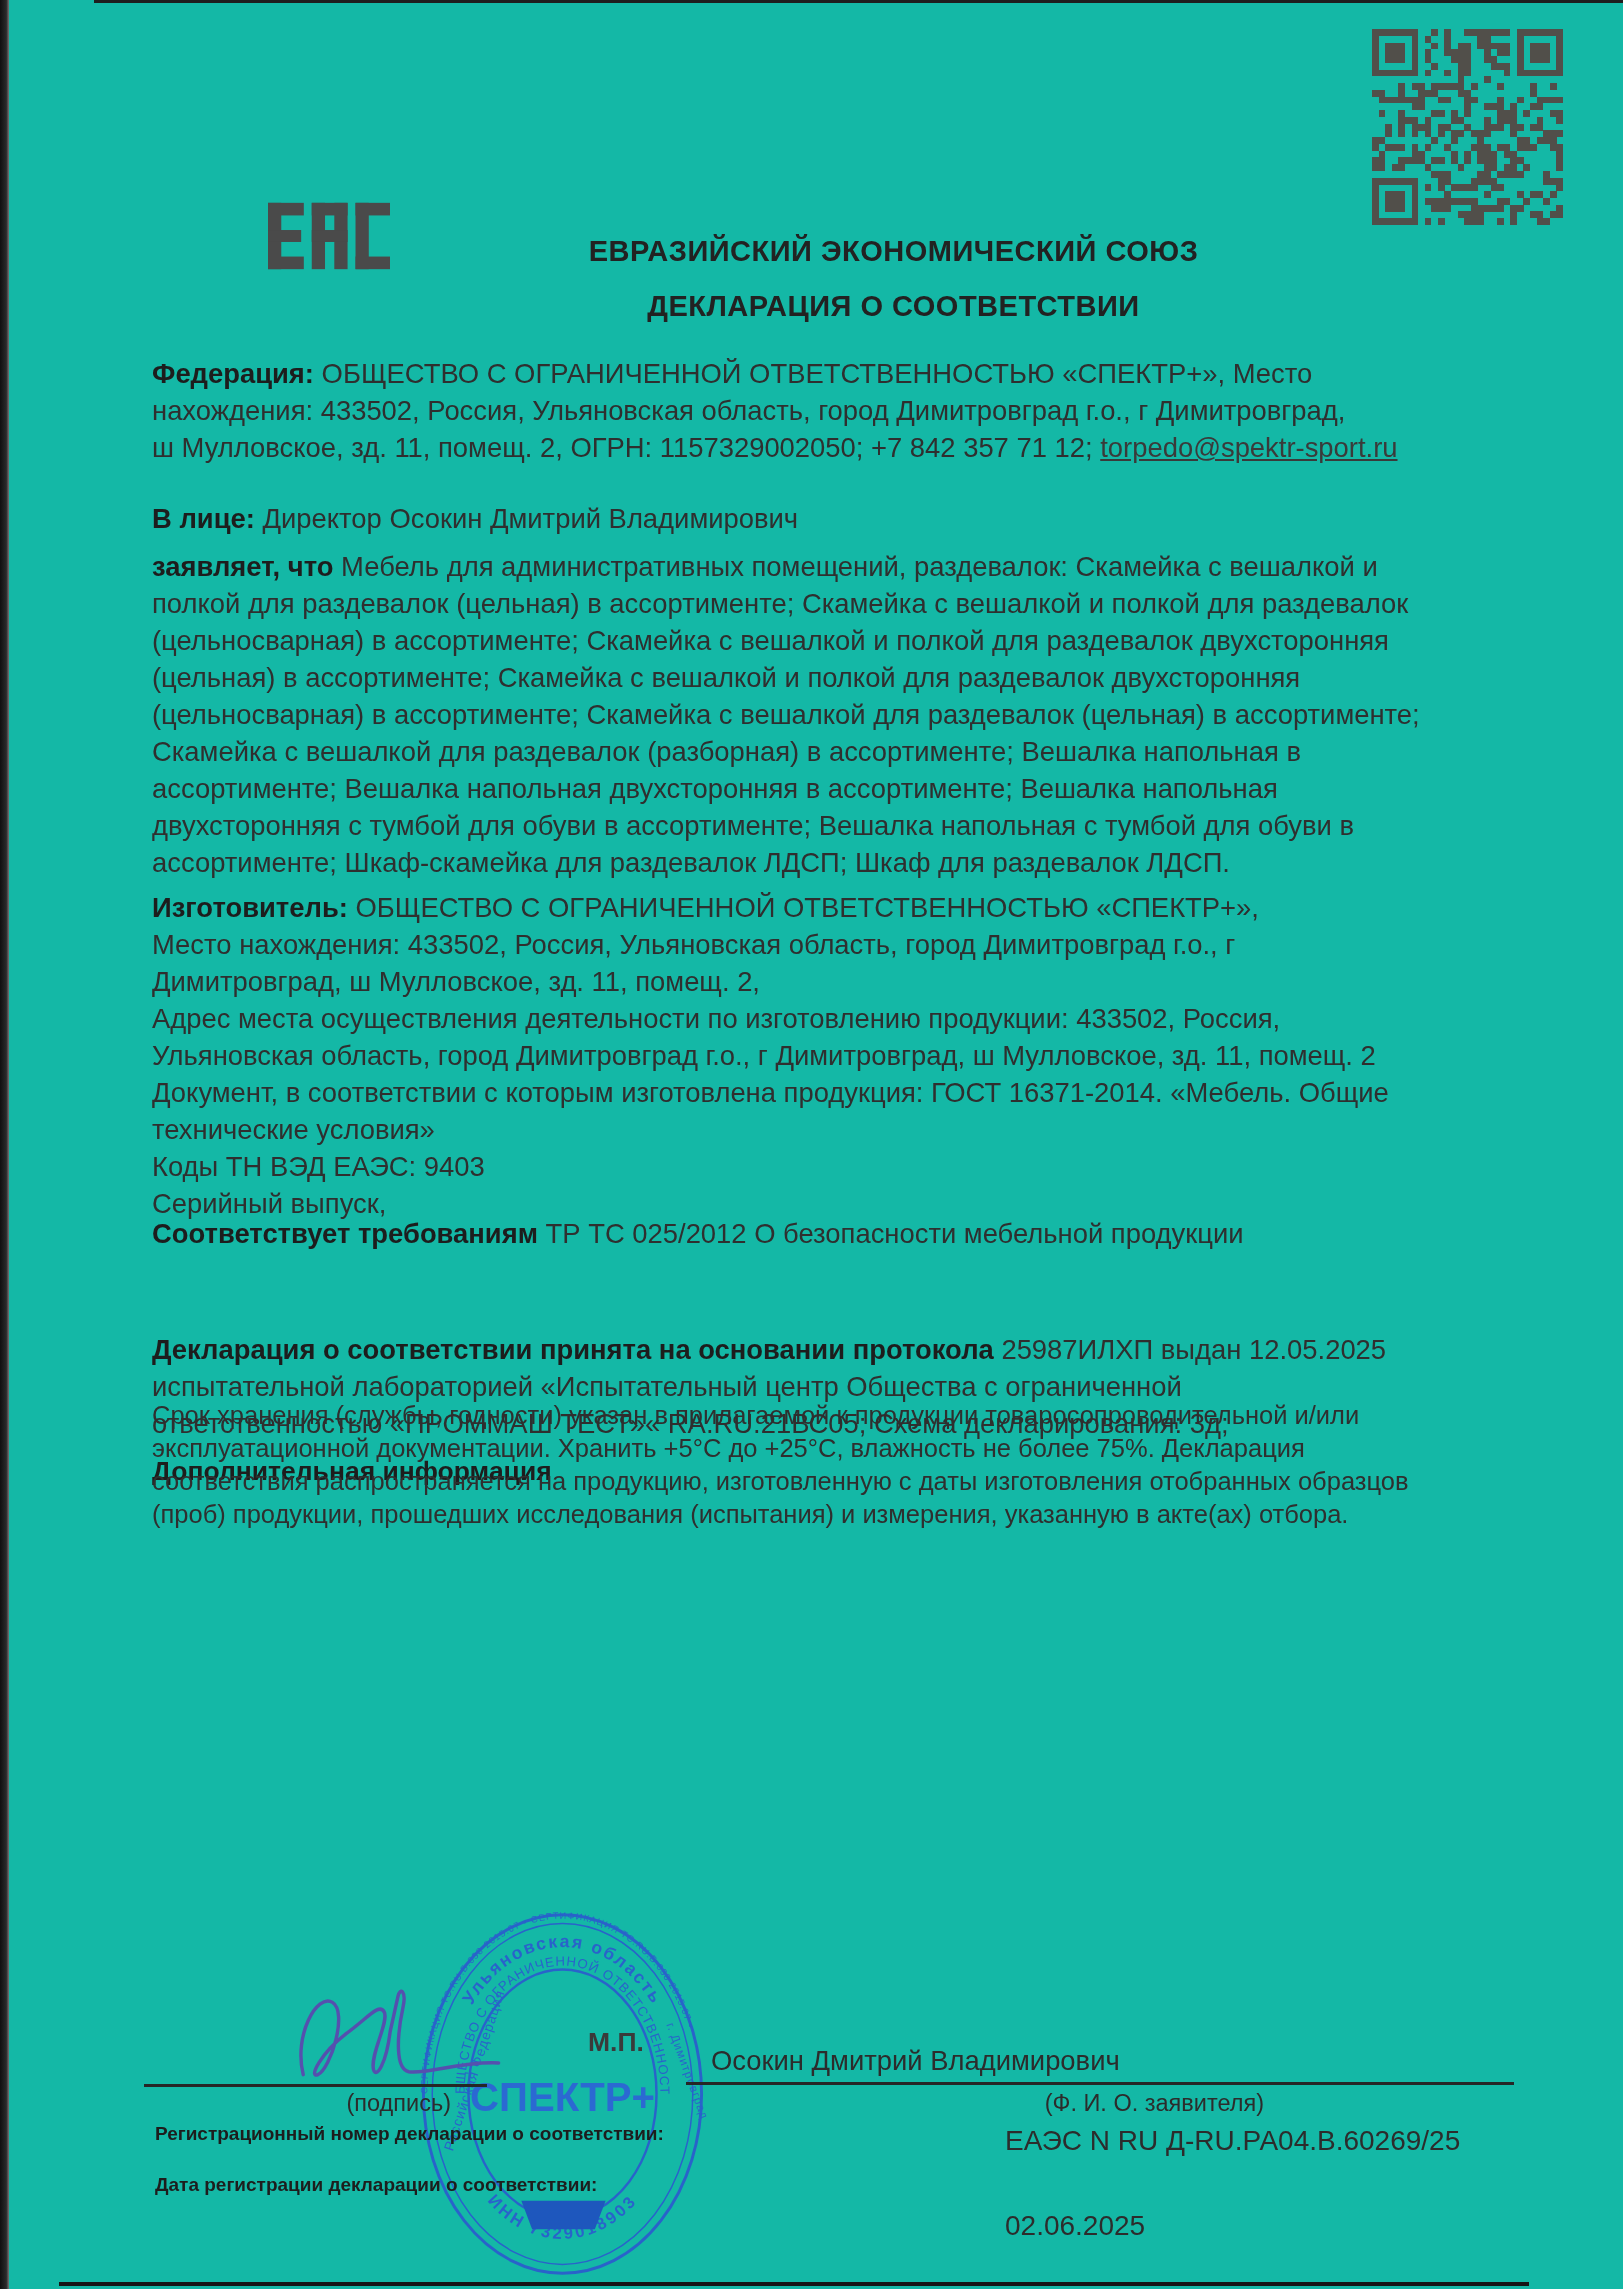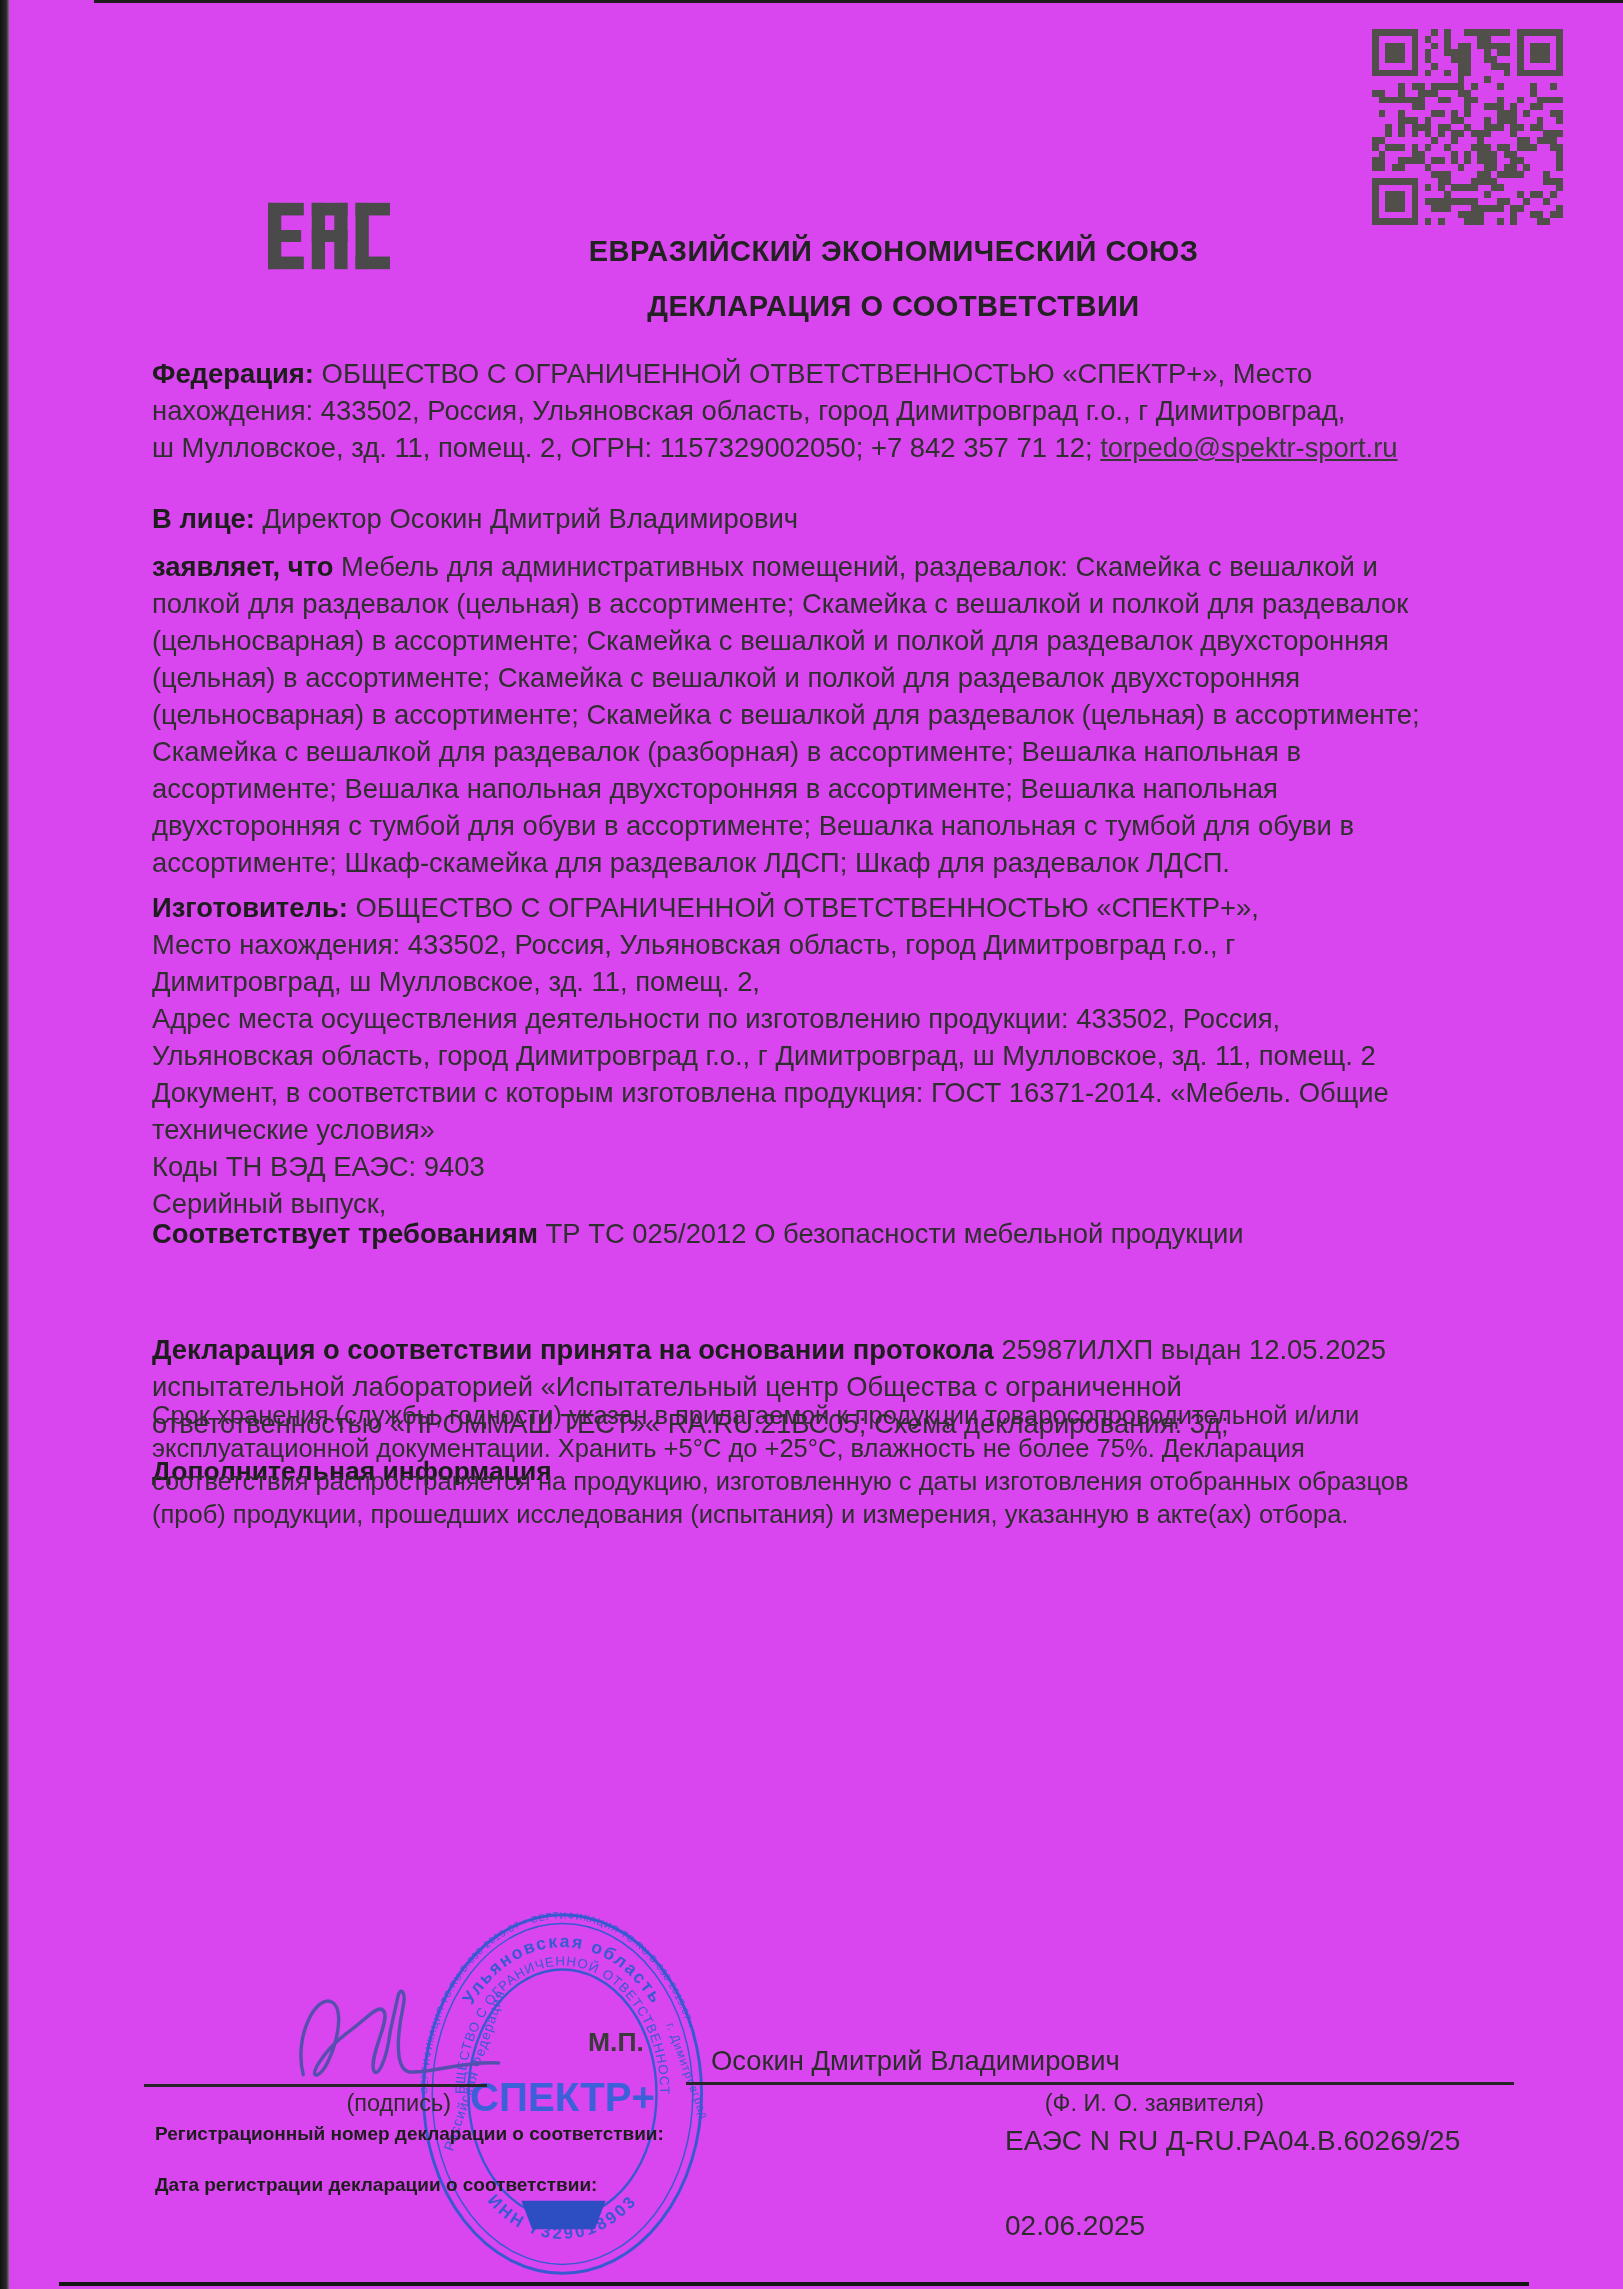--- a/index.html
+++ b/index.html
@@ -1,17 +1,17 @@
 <!DOCTYPE html>
 <html><head>
 <meta charset="utf-8">
 <style>
   html,body{margin:0;padding:0;background:#e8e8e8;}
   .page{
-    position:relative;width:1623px;height:2290px;background:#d946ef;
+    position:relative;width:1623px;height:2290px;background:#14b8a6;
     font-family:"Liberation Sans","DejaVu Sans",sans-serif;color:#2f2f2f;
     overflow:hidden;margin:0 auto;
   }
   
   .edge-left{position:absolute;left:0;top:0;width:8.8px;height:2290px;background:linear-gradient(90deg,#101010,#2a2a2a 70%,#777 100%);}
   .edge-top{position:absolute;left:94px;top:0;width:1529px;height:2.9px;background:#1e1e1e;}
   .edge-bottom{position:absolute;left:59px;top:2282px;width:1470px;height:3.9px;background:#161616;}
   .block{position:absolute;left:152px;width:1372px;font-size:27.4px;line-height:37px;}
   .pre{white-space:pre-line;}
   b,.b{font-weight:bold;color:#1d1d1d;}

